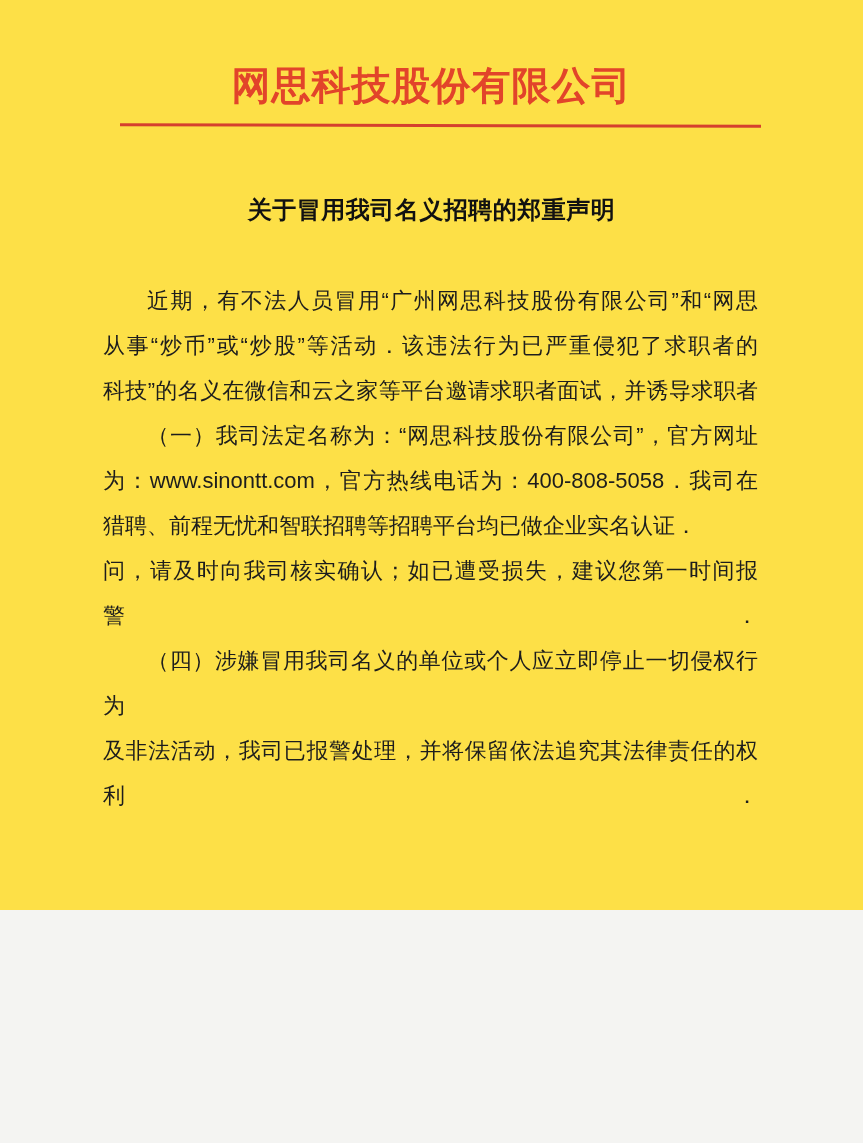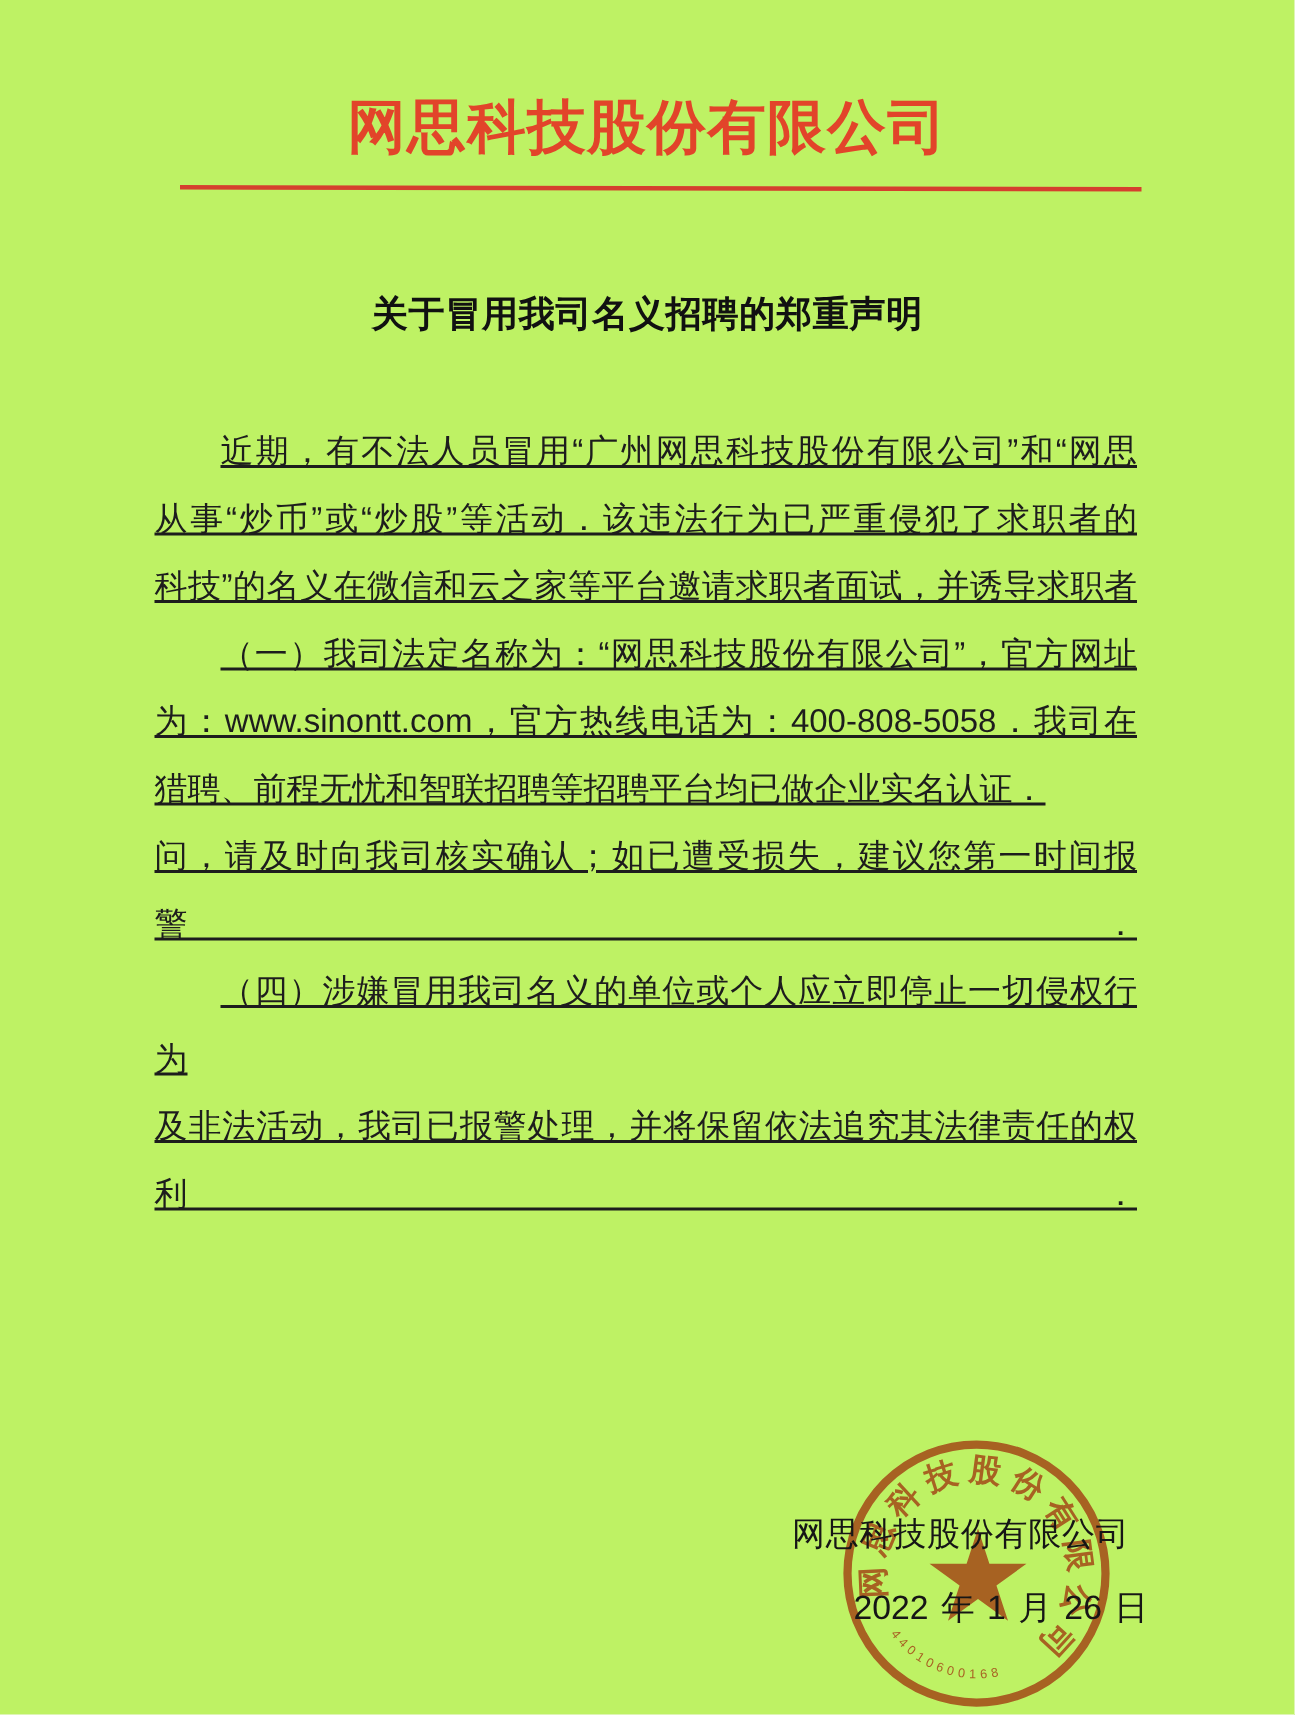--- a/index.html
+++ b/index.html
@@ -3,22 +3,22 @@
 <meta charset="utf-8">
 <style>
   html, body { margin: 0; padding: 0; }
   body {
     width: 863px; height: 1143px;
     background: #f4f4f2;
     font-family: "Liberation Sans", sans-serif;
   }
   .page {
     position: relative;
-    width: 863px; height: 1143px;
-    background: #bef264;
+    width: 863px; height: 910px;
+    background: #fde047;
     overflow: hidden;
   }
   .letterhead-title {
     position: absolute;
     left: 0; right: 0; top: 64px;
     text-align: center;
     font-family: "Liberation Serif", "DejaVu Serif", serif;
     font-weight: bold;
     font-size: 39px;
     line-height: 44px;
@@ -45,21 +45,21 @@
   }
   .doc-body {
     position: absolute;
     left: 103px; top: 278px;
     width: 655px;
     font-family: "Liberation Sans", "DejaVu Sans", sans-serif;
     font-size: 22px;
     line-height: 45px;
     color: #1d1d1d;
   }
-  .doc-body .line { width: 100%; text-decoration: underline; }
+  .doc-body .line { width: 100%; }
   .doc-body .line.full {
     text-align: justify;
     text-align-last: justify;
     text-justify: inter-character;
   }
   .doc-body .line.indent { text-indent: 44px; }
   .signature-company {
     position: absolute;
     left: 528px; top: 1008px;
     font-family: "Liberation Sans", "DejaVu Sans", sans-serif;

